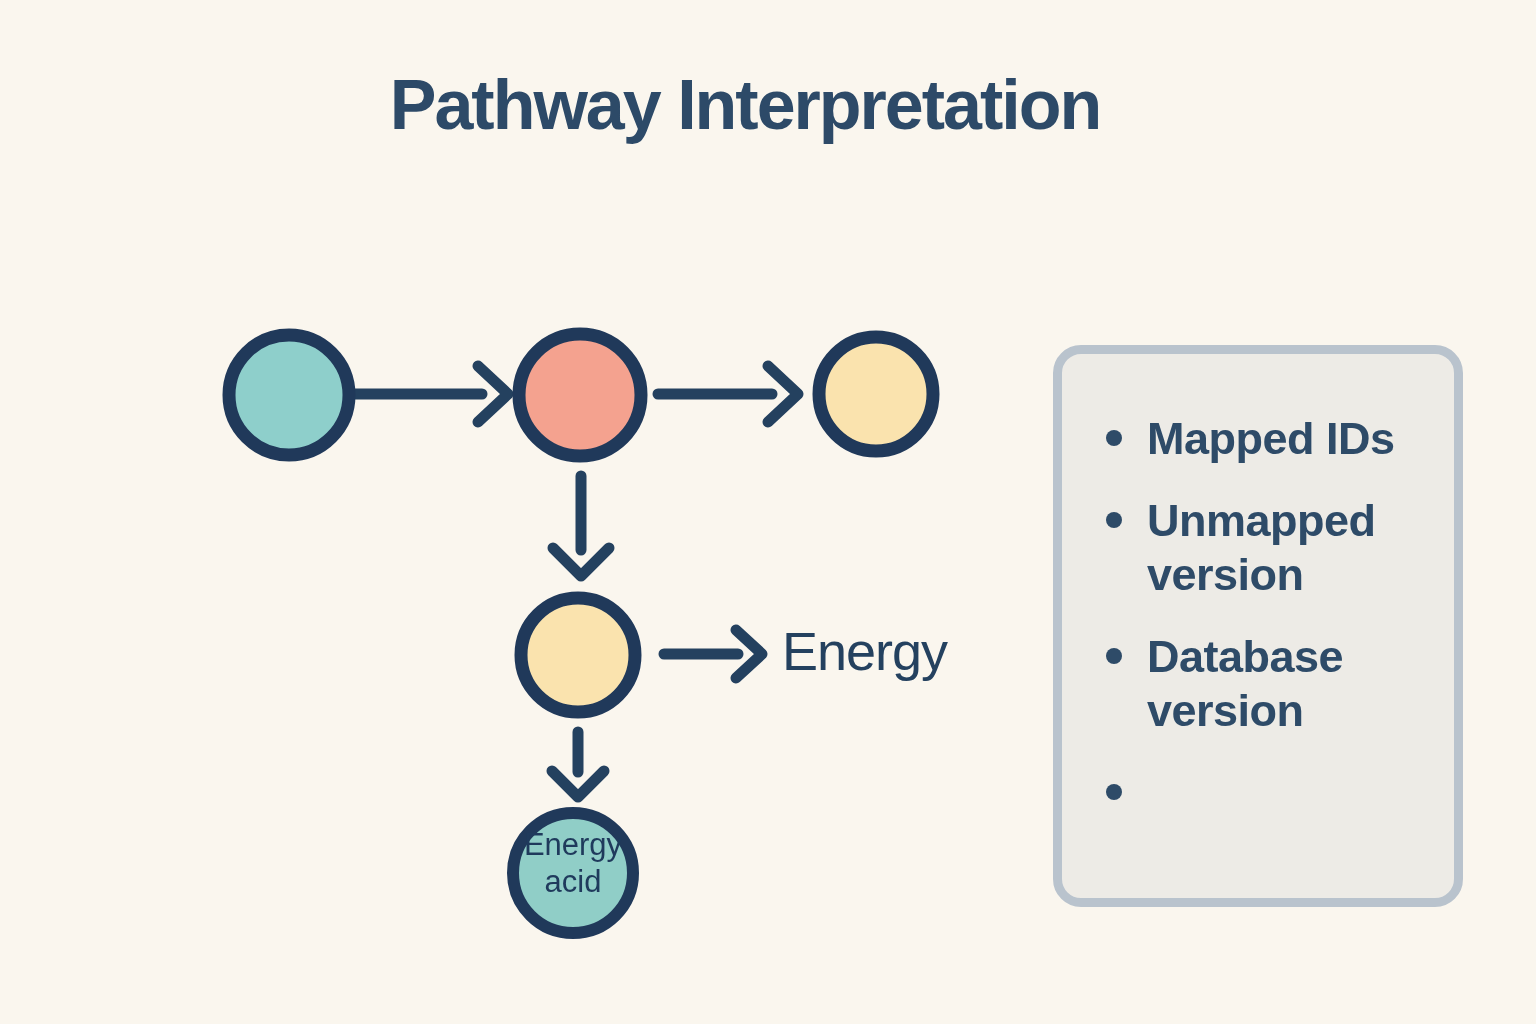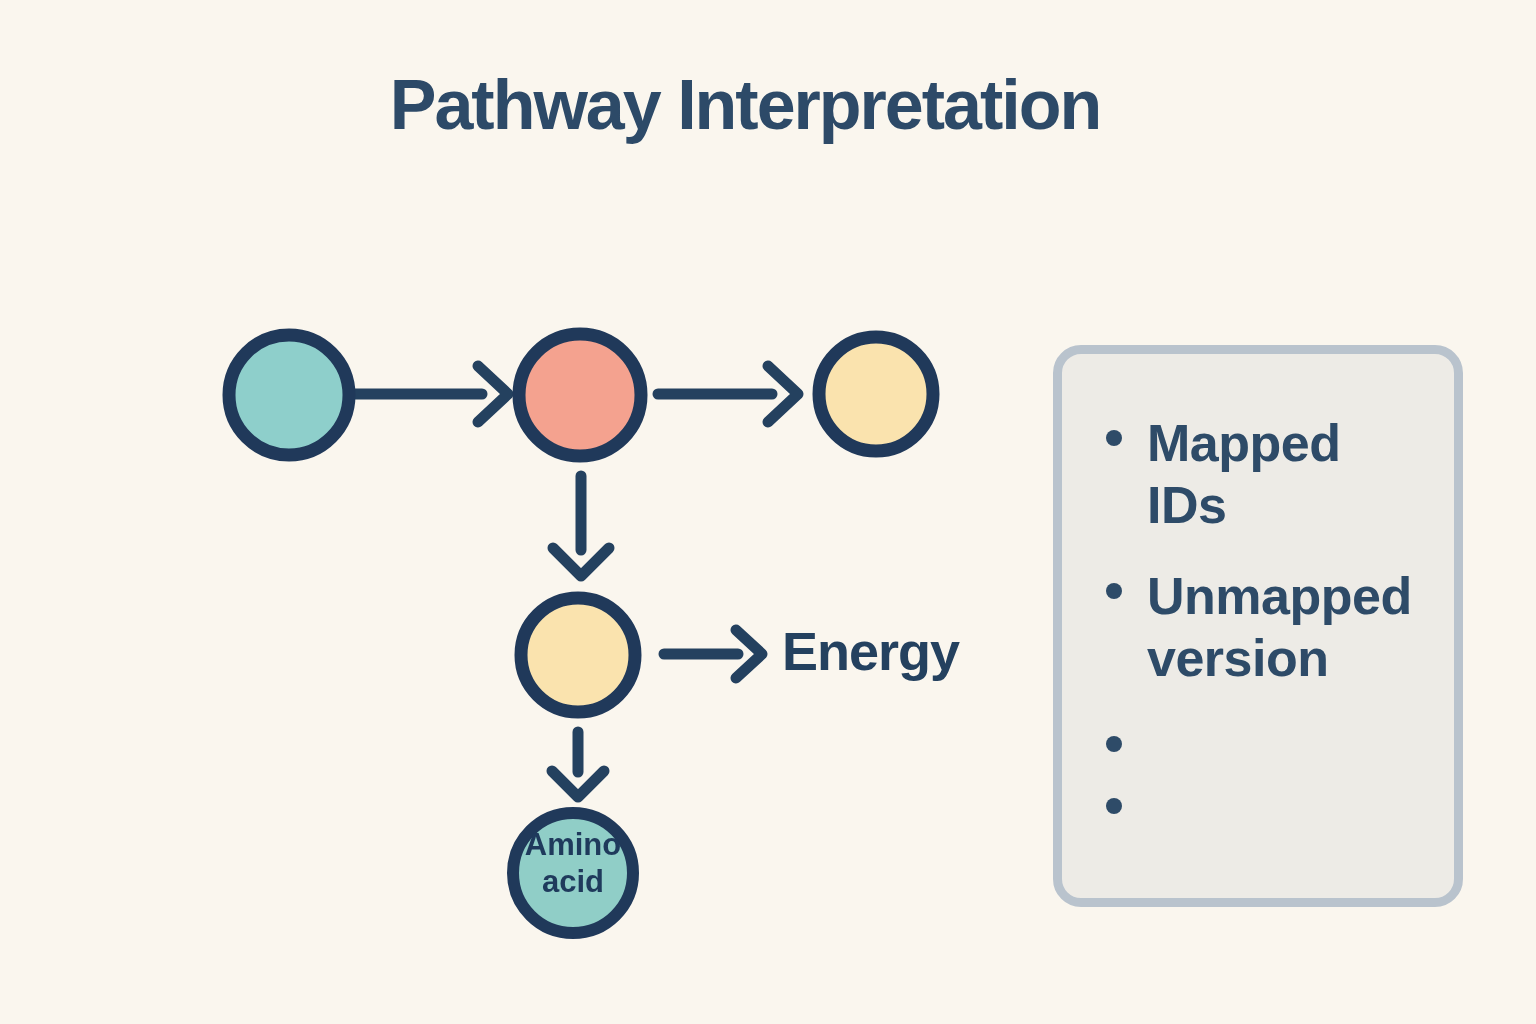--- a/index.html
+++ b/index.html
@@ -34,21 +34,21 @@
     margin-top: 8px;
   }
   .title-line { display: block; }
   svg.diagram-layer {
     position: absolute;
     inset: 0;
   }
   .floating-label {
     position: absolute;
     color: #24415f;
-    font-weight: 700;
+    font-weight: 400;
   }
   .energy-label {
     left: 782px;
     top: 620px;
     font-size: 54px;
     letter-spacing: -1px;
   }
   .amino-label {
     left: 513px;
     top: 826px;
@@ -85,21 +85,21 @@
   }
   .bullet-dot {
     flex: 0 0 auto;
     width: 16px;
     height: 16px;
     margin-top: 18px;
     border-radius: 50%;
     background: #2e4b68;
   }
   .bullet-text {
-    font-size: 52px;
+    font-size: 45px;
     font-weight: 700;
     line-height: 1.2;
     color: #2e4b68;
     width: 295px;
     letter-spacing: -0.5px;
   }
 </style>
 </head>
 <body>
 
@@ -138,34 +138,35 @@
       <circle cx="289" cy="395" r="60" fill="#8ecfcb"></circle>
       <circle cx="580" cy="395" r="61" fill="#f4a28f"></circle>
       <circle cx="876" cy="394" r="57" fill="#fae3ae"></circle>
       <circle cx="578" cy="655" r="57" fill="#fae3ae"></circle>
       <circle cx="573" cy="873" r="60" stroke-width="12" fill="#90cec7"></circle>
     </g>
   </svg>
 
   <div class="floating-label energy-label">Energy</div>
 
-  <div class="floating-label amino-label">Amino acid</div>
+  <div class="floating-label amino-label">Energy acid</div>
 
   <div class="side-panel">
     <ul>
       <li>
         <span class="bullet-dot"></span>
         <span class="bullet-text">Mapped IDs</span>
       </li>
       <li>
         <span class="bullet-dot"></span>
         <span class="bullet-text">Unmapped version</span>
       </li>
       <li>
         <span class="bullet-dot"></span>
+        <span class="bullet-text">Database version</span>
       </li>
       <li>
         <span class="bullet-dot"></span>
       </li>
     </ul>
   </div>
 
 </div>
 
 </body></html>

